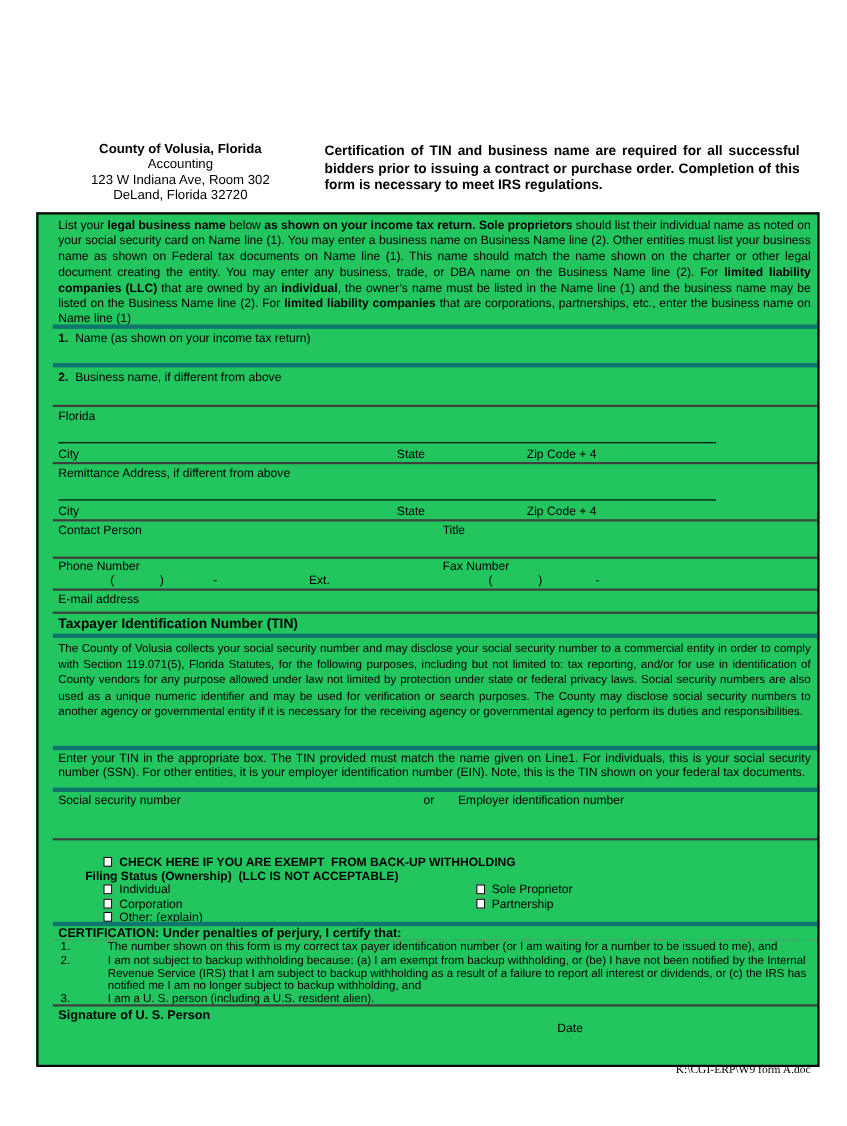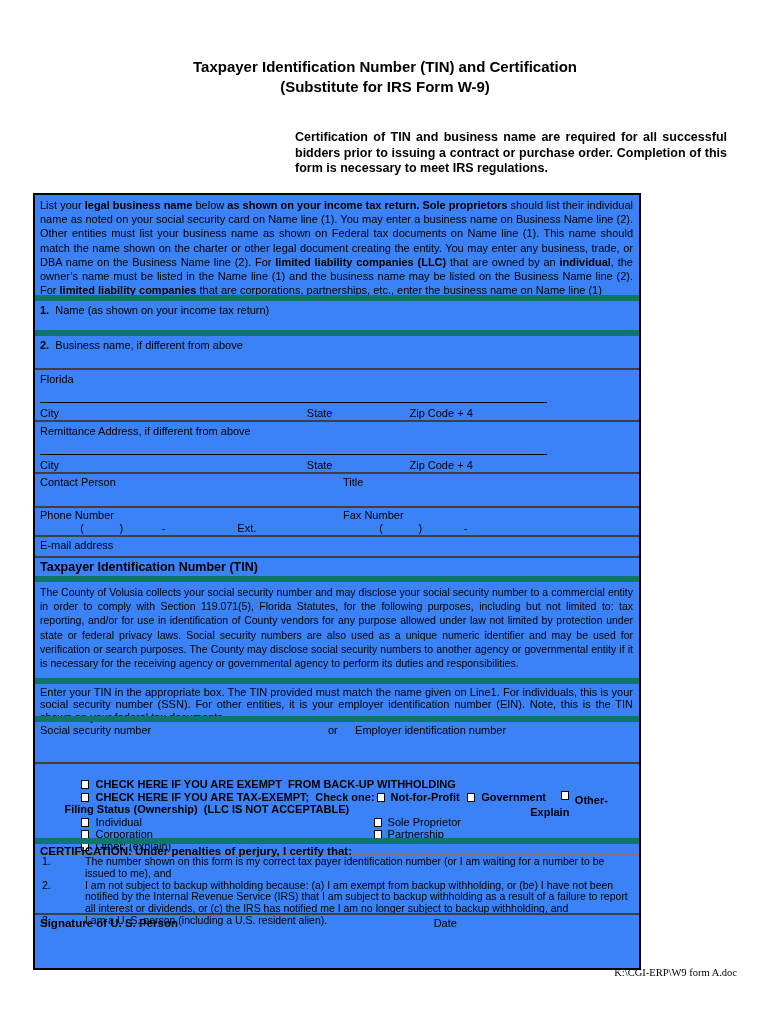--- a/index.html
+++ b/index.html
@@ -9,23 +9,23 @@
     font-family:"Liberation Sans", sans-serif; color:#000; overflow:hidden;
   }
   .title { position:absolute; top:57px; left:0; right:0; text-align:center;
     font-weight:bold; font-size:15px; line-height:20px; }
   .agency { position:absolute; top:128px; left:53px; width:222px; text-align:center;
     font-size:12px; line-height:14px; }
   .agency .agency-name { font-weight:bold; }
   .notice { position:absolute; top:130px; left:295px; width:432px;
     font-weight:bold; font-size:12.5px; line-height:15.5px; text-align:justify; }
 
-  .form-table { position:absolute; top:193px; left:33px; width:608px;
-    border:2px solid #000; background:#3b82f6; }
-  .row { position:relative; border-top:6px solid #0f766e; font-size:11px; }
+  .form-table { position:absolute; top:193px; left:33px; width:712px;
+    border:2px solid #000; background:#22c55e;padding-left:13px; }
+  .row { position:relative; border-top:4px solid #0f766e; font-size:11px; }
   .row:first-child { border-top:none; }
   .row.sep-thick { border-top:2px solid #3f3f3f; }
 
   .intro { padding:3px 6px 0 5px; height:100px; line-height:14.2px;
     text-align:justify; font-size:11px; }
   .intro b { font-weight:bold; }
 
   .field-row { padding:3px 5px; }
   .field-row .fnum { font-weight:bold; }
   .r-name { height:35px; }
@@ -76,35 +76,37 @@
   .cert-header { height:17px; padding:1px 5px; font-weight:bold; font-size:11.5px;
     border-bottom:1px dotted #777; }
   .cert-items { height:58px; padding-top:1px; font-size:10.5px; line-height:11.8px; }
   .cert-item { display:flex; }
   .cert-item .num { flex:0 0 50px; padding-left:7px; }
   .cert-item .txt { flex:1; padding-right:6px; }
 
   .r-signature { height:55px; border-top:2px solid #3f3f3f; }
   .r-signature .sig-lbl { position:absolute; top:2px; left:5px; font-weight:bold;
     font-size:11.5px; }
-  .r-signature .date-lbl { position:absolute; top:2px; left:66%; }
+  .r-signature .date-lbl { position:absolute; top:14px; left:66%; }
 
   .footer { position:absolute; top:967px; right:33px;
     font-family:"Liberation Serif", serif; font-size:10.5px; }
 </style>
 </head>
 <body>
 
 <div class="page">
 
-  <div class="title">
-    <div>Taxpayer Identification Number (TIN) and Certification</div>
-    <div>(Substitute for IRS Form W-9)</div>
+
+  <div class="agency">
+    <div class="agency-name">County of Volusia, Florida</div>
+    <div>Accounting</div>
+    <div>123 W Indiana Ave, Room 302</div>
+    <div>DeLand, Florida 32720</div>
   </div>
-
 
   <div class="notice">Certification of TIN and business name are required for all successful bidders prior to issuing a contract or purchase order.  Completion of this form is necessary to meet IRS regulations.</div>
 
   <div class="form-table">
 
     <div class="row intro">List your <b>legal business name</b> below <b>as shown on your income tax return.  Sole proprietors</b> should list their individual name as noted on your social security card on Name line (1).  You may enter a business name on Business Name line (2).  Other entities must list your business name as shown on Federal tax documents on Name line (1).  This name should match the name shown on the charter or other legal document creating the entity.  You may enter any business, trade, or DBA name on the Business Name line (2).  For <b>limited liability companies (LLC)</b> that are owned by an <b>individual</b>, the owner’s name must be listed in the Name line (1) and the business name may be listed on the Business Name line (2).  For <b>limited liability companies</b> that are corporations, partnerships, etc., enter the business name on Name line (1)</div>
 
     <div class="row field-row r-name">
       <span class="fnum">1.</span><span style="white-space:pre-wrap;">  Name (as shown on your income tax return)</span>
     </div>
@@ -159,32 +161,20 @@
     <div class="row r-ssn">
       <span class="ssn-lbl">Social security number</span>
       <span class="or-lbl">or</span>
       <span class="ein-lbl">Employer identification number</span>
     </div>
 
     <div class="row r-checks sep-thick">
       <div class="check-line">
         <span class="cb"></span><b>CHECK HERE IF YOU ARE EXEMPT  FROM BACK-UP WITHHOLDING</b>
       </div>
-      <div class="check-line">
-        <span class="cb"></span><b>CHECK HERE IF YOU ARE TAX-EXEMPT;  Check one:</b>
-        <span class="opt" style="left:51.5%">
-          <span class="cb"></span><b>Not-for-Profit</b>
-        </span>
-        <span class="opt" style="left:66.5%">
-          <span class="cb"></span><b>Government</b>
-        </span>
-        <span class="opt" style="left:82%">
-          <span class="cb raised"></span><b>Other-Explain</b>
-        </span>
-      </div>
       <div class="check-line flush">
         <b>Filing Status (Ownership)  (LLC IS NOT ACCEPTABLE)</b>
       </div>
       <div class="check-line">
         <span class="cb"></span><span>Individual</span>
         <span class="opt" style="left:51%">
           <span class="cb"></span><span>Sole Proprietor</span>
         </span>
       </div>
       <div class="check-line">

